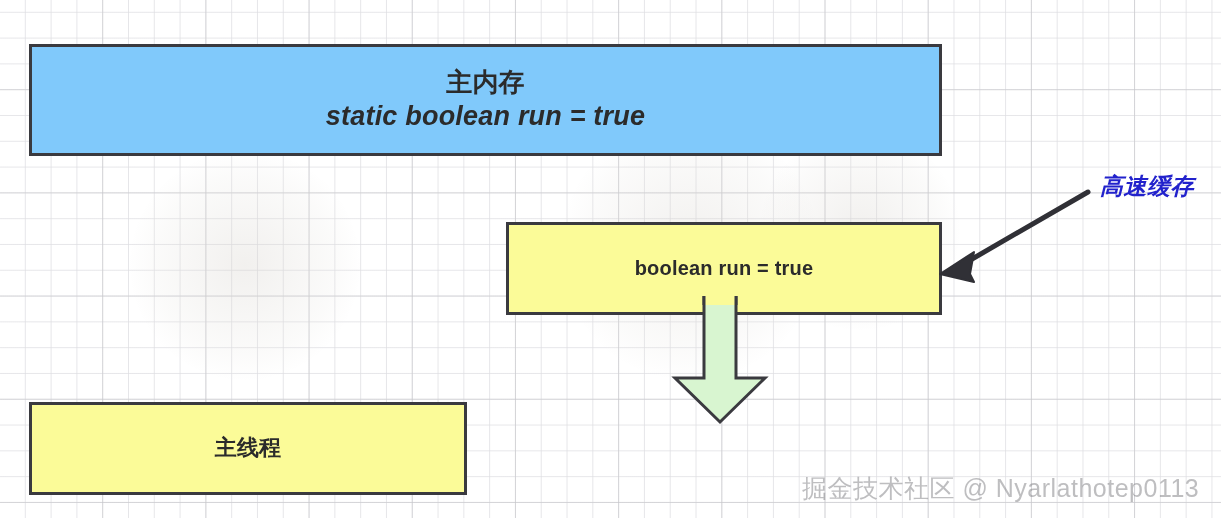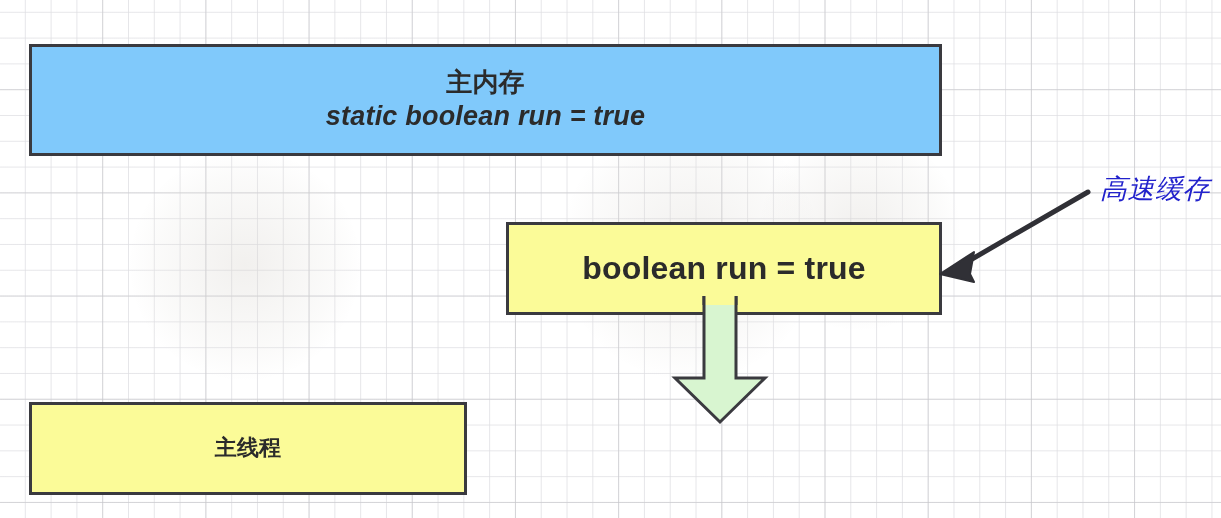--- a/index.html
+++ b/index.html
@@ -69,21 +69,21 @@
   }
   #main-memory-box .line-1 { font-size: 26px; }
   #main-memory-box .line-2 { font-size: 27px; font-style: italic; }
 
   #cache-box {
     left: 506px;
     top: 222px;
     width: 436px;
     height: 93px;
     background: #fbfb98;
-    font-size: 32px;
+    font-size: 20px;
   }
 
   #main-thread-box {
     left: 29px;
     top: 402px;
     width: 438px;
     height: 93px;
     background: #fbfb98;
     font-size: 22px;
   }
@@ -112,22 +112,22 @@
     top: 170px;
     width: 175px;
     height: 120px;
     pointer-events: none;
   }
 
   #cache-label {
     position: absolute;
     left: 1100px;
     top: 171px;
-    font-size: 27px;
-    font-weight: normal;
+    font-size: 23px;
+    font-weight: bold;
     font-style: italic;
     color: #2222cc;
     white-space: nowrap;
     letter-spacing: 0.5px;
   }
 
   #watermark {
     position: absolute;
     left: 802px;
     top: 472px;
@@ -168,14 +168,15 @@
     <line x1="71" y1="0" x2="71" y2="9" stroke="#3a3a3f" stroke-width="3"></line>
   </svg>
 
   <svg id="cache-pointer" viewBox="0 0 175 120">
     <line x1="158" y1="22" x2="30" y2="96" stroke="#303036" stroke-width="5" stroke-linecap="round"></line>
     <polygon points="10,104 44,82 40,104 44,112" fill="#303036" stroke="#303036" stroke-width="2" stroke-linejoin="round"></polygon>
   </svg>
 
   <div id="cache-label">高速缓存</div>
 
+  <div id="watermark">掘金技术社区 @ Nyarlathotep0113</div>
 
 </div>
 
 </body></html>

